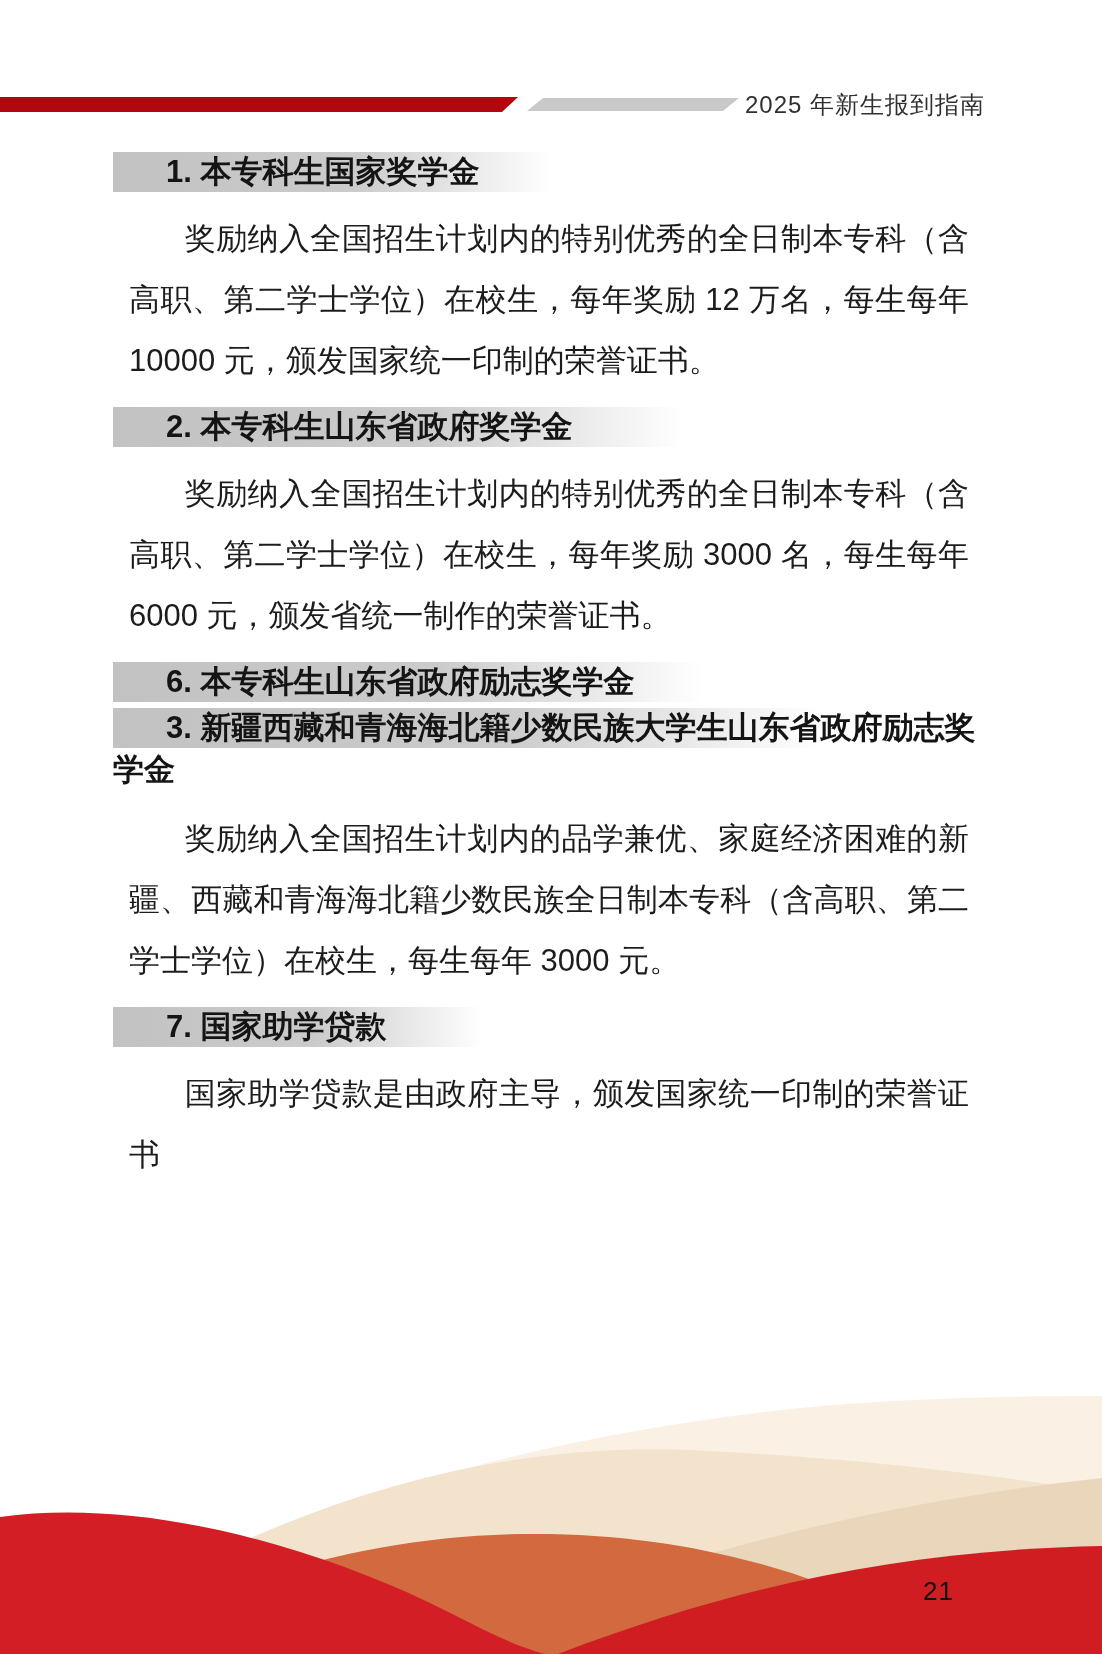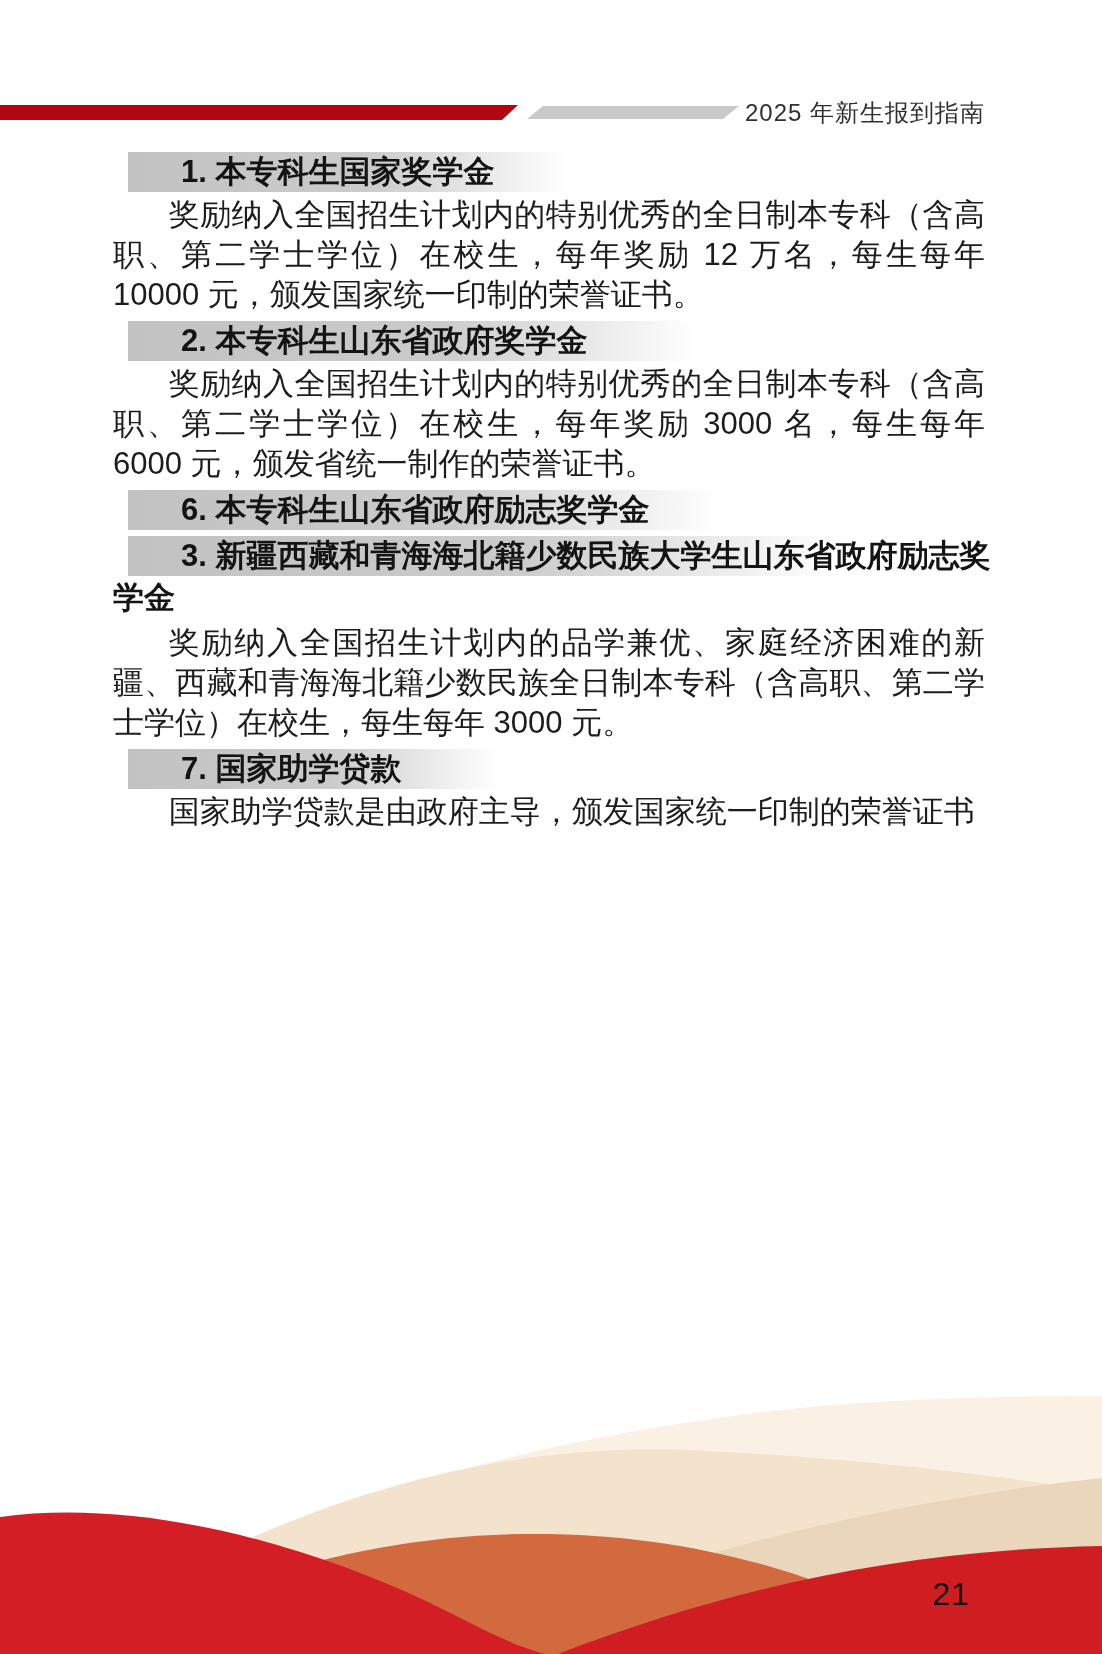--- a/index.html
+++ b/index.html
@@ -2,60 +2,60 @@
 <html><head>
 <meta charset="utf-8">
 <style>
   html,body{margin:0;padding:0;}
   body{
     width:1102px;height:1654px;position:relative;background:#ffffff;
     font-family:"Liberation Sans","DejaVu Sans",sans-serif;
     overflow:hidden;color:#1c1c1c;
   }
   
-  .page-header{position:absolute;top:0;left:0;width:1102px;height:130px;z-index:3;margin-top:8px;}
+  .page-header{position:absolute;top:0;left:0;width:1102px;height:130px;z-index:3;}
   .red-stripe{
     position:absolute;left:0;top:97px;width:518px;height:15px;background:#b2070f;
     clip-path:polygon(0 0,100% 0,calc(100% - 16px) 100%,0 100%);
   }
   .gray-stripe{
     position:absolute;left:527px;top:98px;width:212px;height:13px;background:#c9c9c9;
     clip-path:polygon(16px 0,100% 0,calc(100% - 16px) 100%,0 100%);
   }
   .header-title{
     position:absolute;top:91px;right:117px;font-size:24px;line-height:28px;
     color:#303030;letter-spacing:1px;white-space:nowrap;
   }
   
   .content{position:absolute;left:113px;top:146px;width:872px;z-index:2;}
   .sec-heading{margin:6px 0 3px;font-size:31px;font-weight:700;color:#141414;}
   .sec-heading .bar{
     display:block;height:40px;line-height:40px;padding-left:53px;white-space:nowrap;
     background:linear-gradient(90deg,#c2c2c2 0%,#cbcbcb 55%,rgba(201,201,201,0) 100%);
-    background-repeat:no-repeat;background-size:440px 100%;margin-left:15px;
+    background-repeat:no-repeat;background-size:440px 100%;
   }
   .sec-heading .bar2{display:block;height:44px;line-height:44px;}
   .sec-heading .bar2:empty{display:none;}
   .sec-1 .bar{background-size:440px 100%;}
   .sec-2 .bar{background-size:570px 100%;}
   .sec-3 .bar{background-size:480px 100%;}
   .sec-4 .bar{background-size:590px 100%;}
   .sec-5 .bar{background-size:710px 100%;}
   .sec-6 .bar{background-size:560px 100%;}
   .sec-7 .bar{background-size:370px 100%;}
   .sec-body{
-    margin:0;font-size:31px;line-height:40px;text-align:justify;
+    margin:16px;font-size:31px;line-height:61px;text-align:justify;
     text-indent:1.8em;color:#1c1c1c;
   }
   
   .footer-art{position:absolute;left:0;top:0;width:1102px;height:1654px;z-index:1;pointer-events:none;}
   
   .page-num{
-    position:absolute;top:1576px;right:132px;z-index:4;
-    font-size:32px;color:#121212;letter-spacing:1px;
+    position:absolute;top:1576px;right:148px;z-index:4;
+    font-size:26px;color:#121212;letter-spacing:1px;
   }
 </style>
 </head>
 <body>
 
 <svg class="footer-art" viewBox="0 0 1102 1654" xmlns="http://www.w3.org/2000/svg" aria-hidden="true">
   <path fill="#faf1e4" d="M 55 1654 C 240 1520 500 1440 800 1408 C 900 1398 1010 1396 1102 1396 L 1102 1654 Z"></path>
   <path fill="#f3e3cd" d="M 40 1654 C 230 1528 450 1440 690 1450 C 860 1458 1000 1476 1102 1492 L 1102 1654 Z"></path>
   <path fill="#e9d6bb" d="M 420 1654 C 660 1556 880 1502 1102 1478 L 1102 1654 Z"></path>
   <path fill="#d2693f" d="M 95 1654 C 330 1512 640 1495 880 1608 C 930 1632 955 1645 975 1654 Z"></path>

